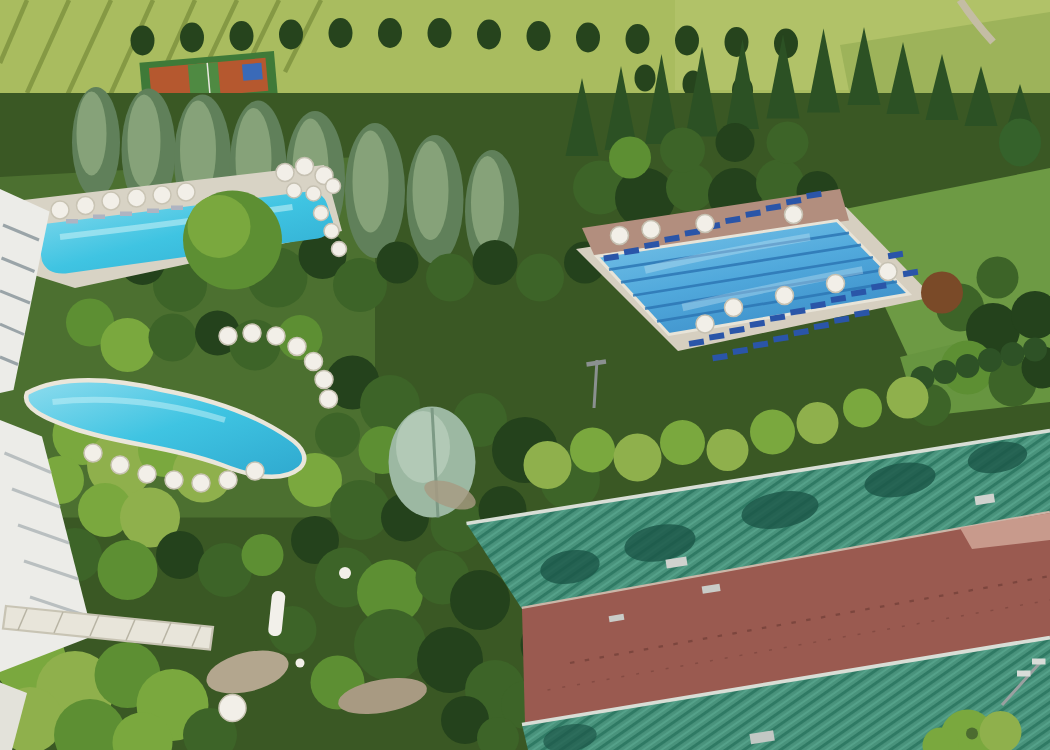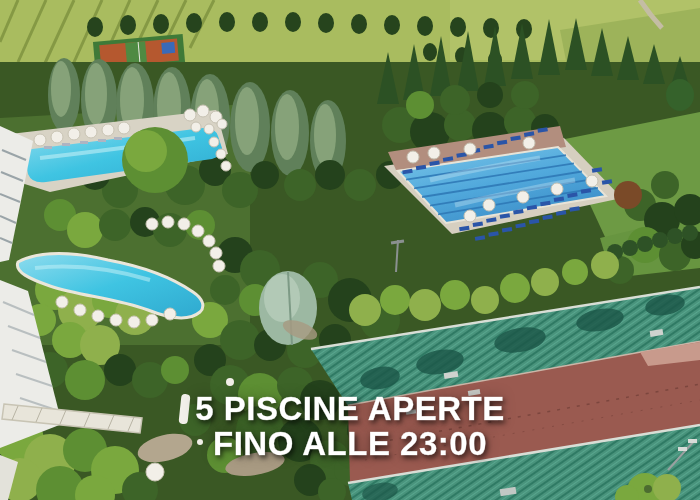--- a/index.html
+++ b/index.html
@@ -463,17 +463,13 @@
     <rect x="678" y="447" width="9" height="4" fill="#d8dcd8"></rect>
   </g>
   <g>
     <circle cx="645" cy="491" r="18" fill="#7aa83e"></circle>
         <circle cx="667" cy="488" r="14" fill="#8fb04c"></circle>
     <circle cx="627" cy="497" r="12" fill="#7aa83e"></circle>
         <circle cx="648" cy="489" r="4" fill="#4c6c30"></circle>
   </g>
 </svg>
 
-<div class="promo">
-  <div>5 PISCINE APERTE</div>
-  <div>FINO ALLE 23:00</div>
 </div>
-</div>
 
 </body></html>

